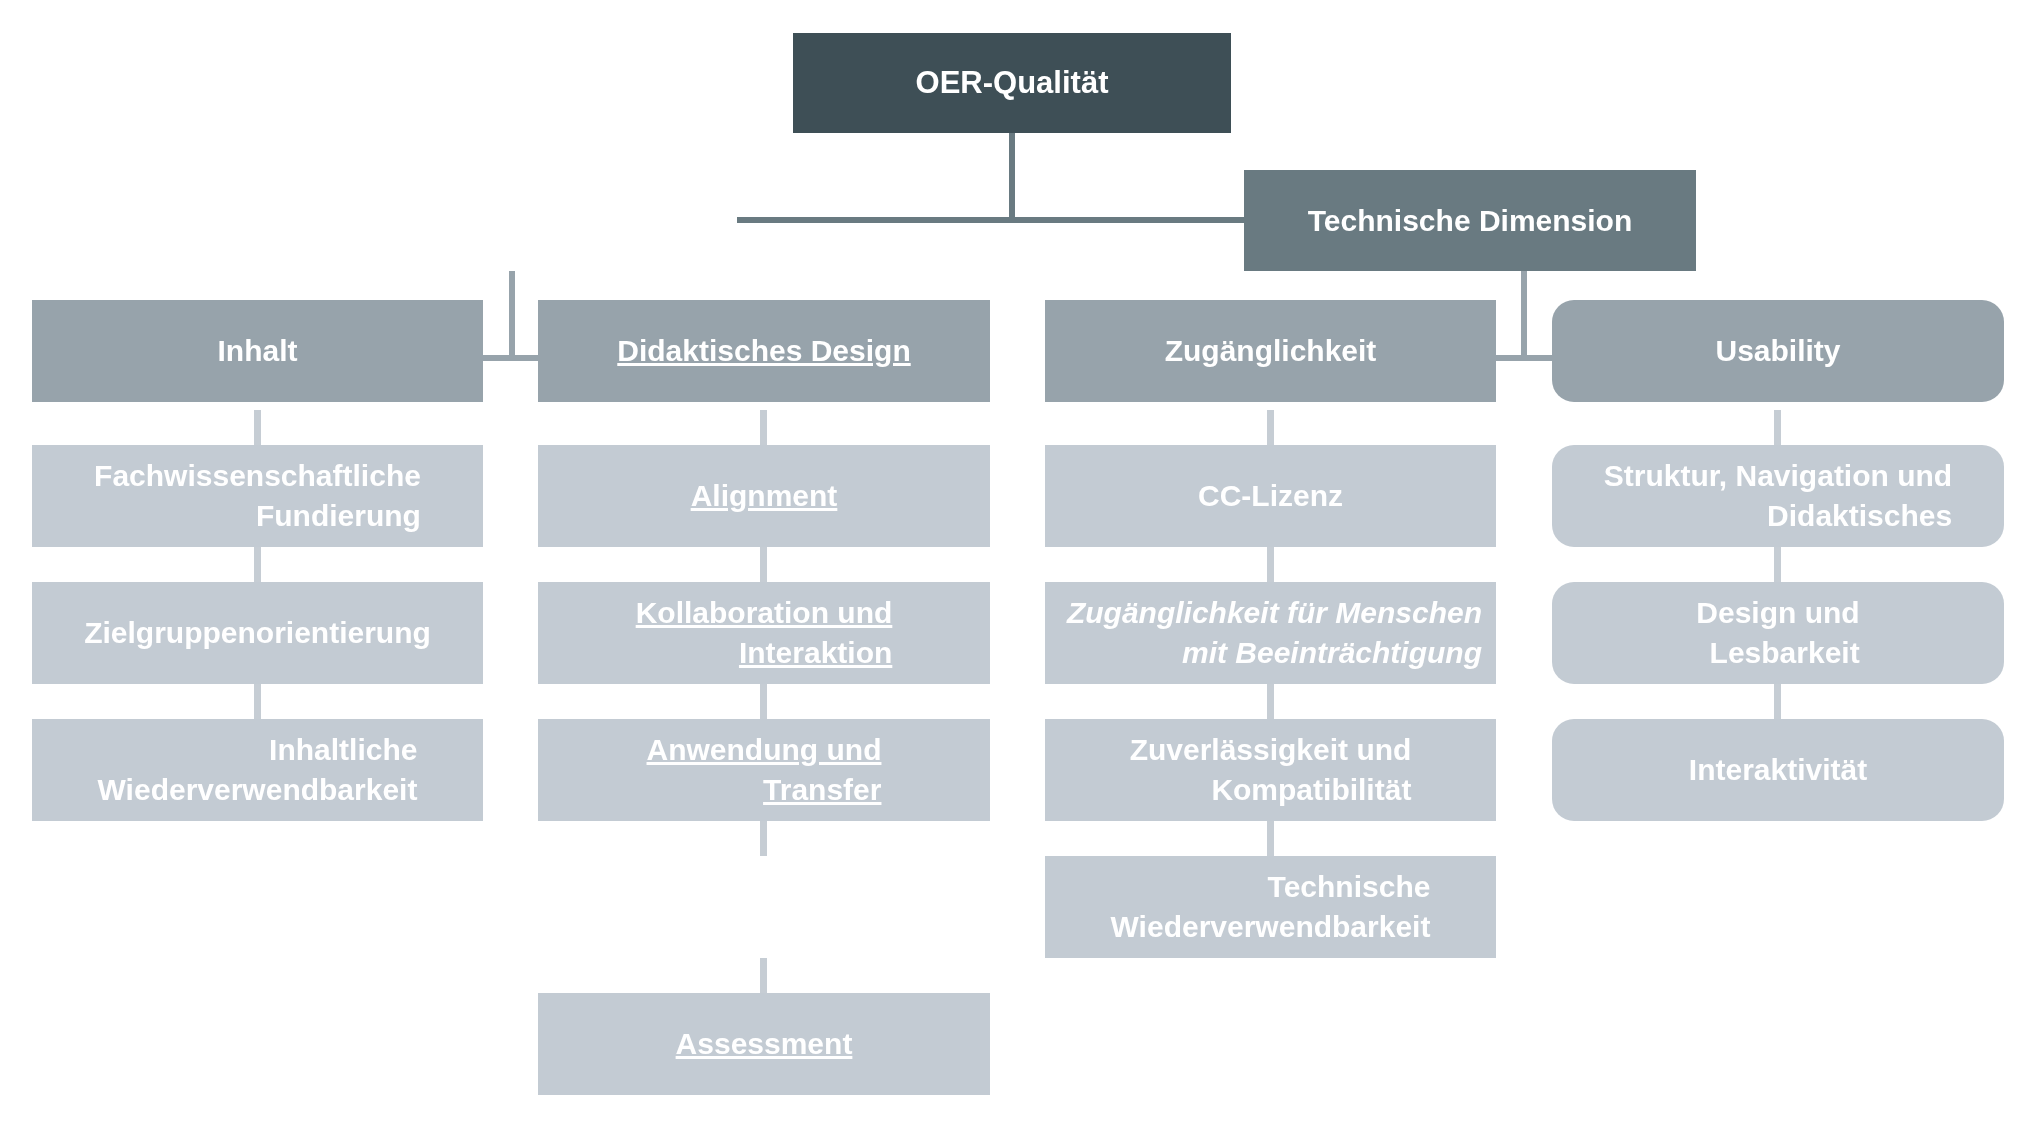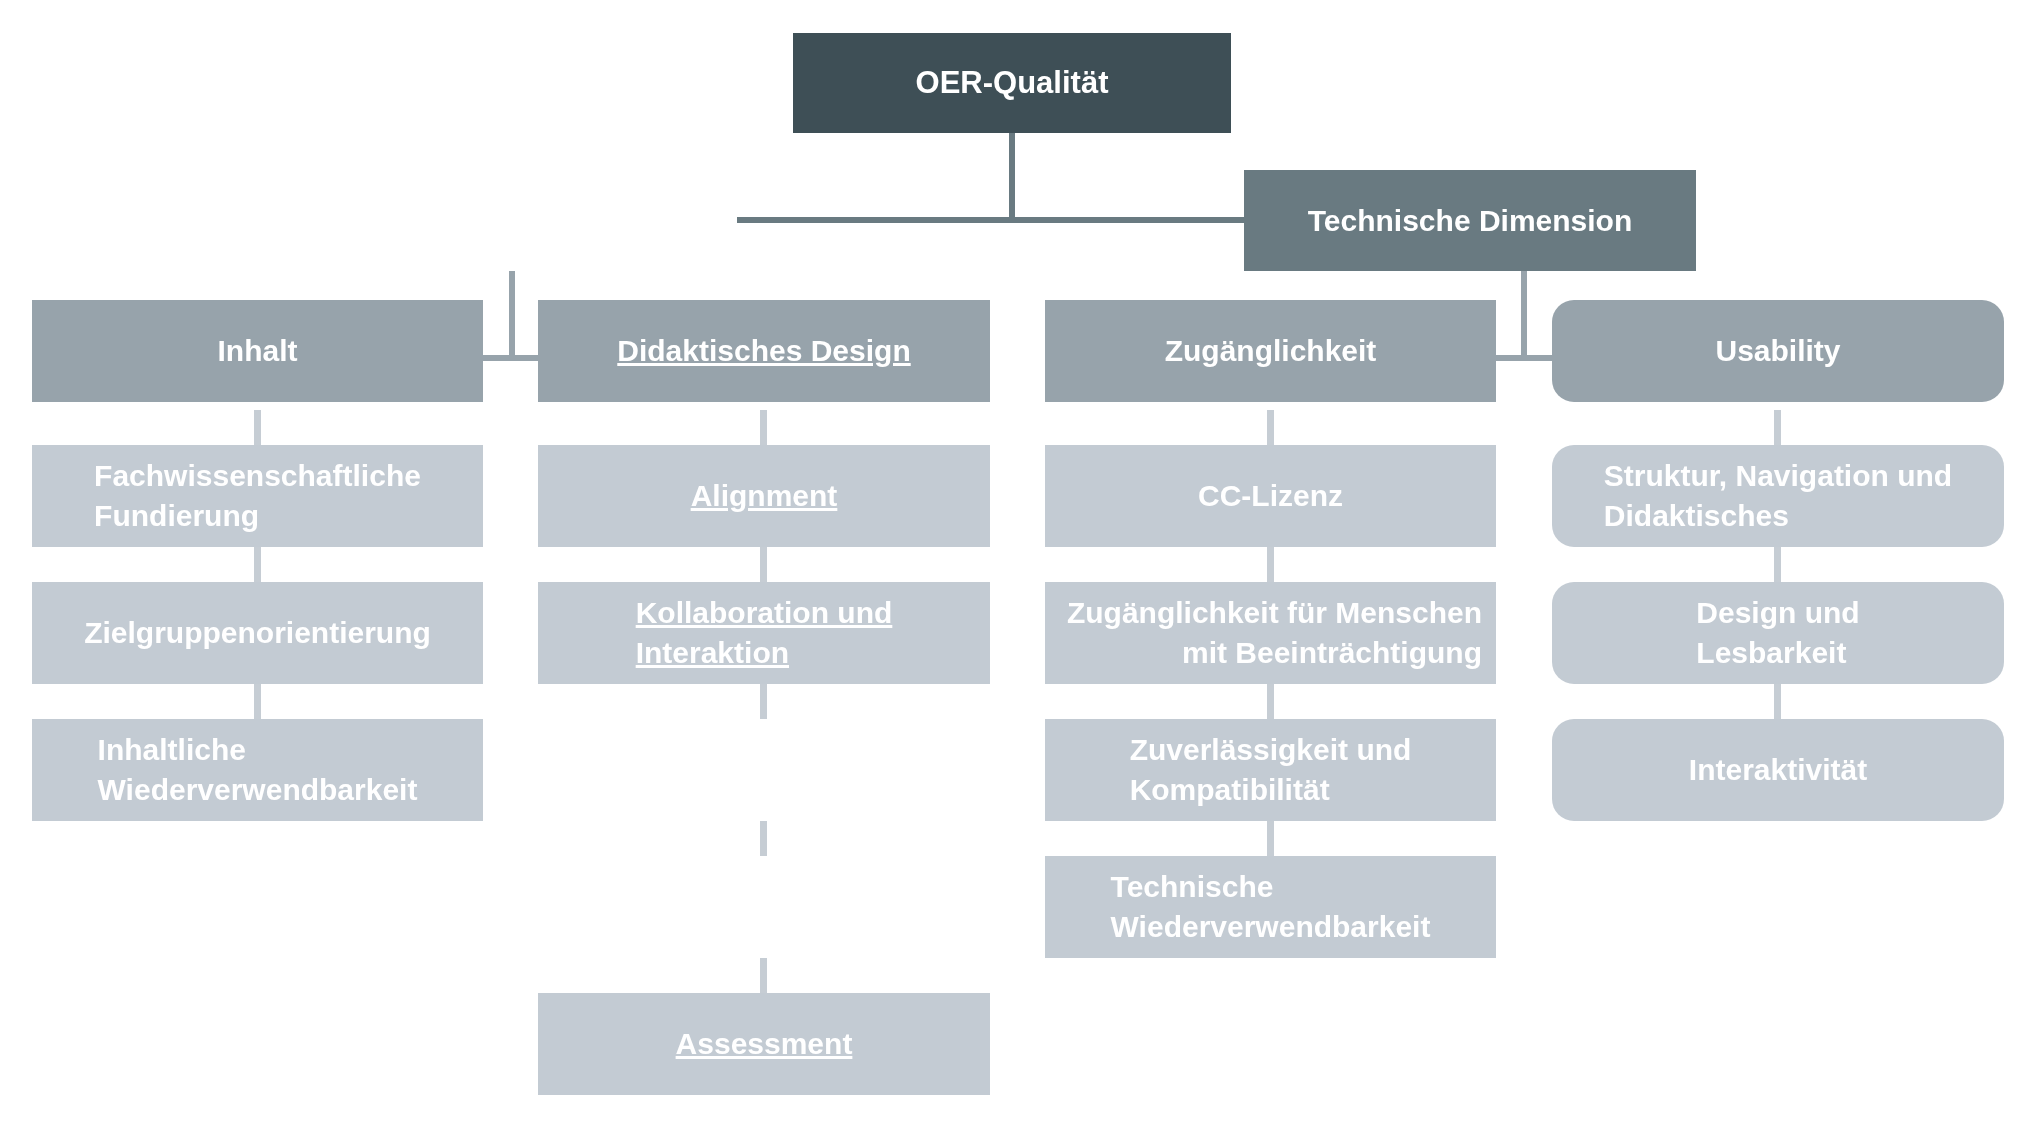--- a/index.html
+++ b/index.html
@@ -2,39 +2,39 @@
 <html style="--page_bg: #ffffff; --root_bg: #3e4f56; --dimension_bg: #697a81; --header_bg: #97a3ab; --leaf_bg: #c3cbd3; --text: #ffffff; --connector_mid: #697a81; --connector_cat: #97a3ab; --connector_leaf: #c6cdd4;"><head>
 <meta charset="utf-8">
 <style>
   html,body{margin:0;padding:0;background:#ffffff;}
   body{font-family:"Liberation Sans","DejaVu Sans",sans-serif;}
   #canvas{position:relative;width:2044px;height:1132px;background:var(--page_bg);overflow:hidden;}
 
   .box{
     position:absolute;
     display:flex;align-items:center;justify-content:center;
-    text-align:left;white-space:pre-line;
+    text-align:right;white-space:pre-line;
     color:var(--text);font-weight:bold;font-size:30px;line-height:40px;
     box-sizing:border-box;
   }
   .root{left:793px;top:33px;width:438px;height:100px;background:var(--root_bg);font-size:31px;}
   .dim{height:101px;top:170px;background:var(--dimension_bg);}
   .dim.pad{left:287px;width:451px;}
   .dim.tech{left:1244px;width:452px;}
 
   .col1{left:32px;width:451px;}
   .col2{left:538px;width:452px;text-decoration:underline;}
   .col3{left:1045px;width:451px;}
   .col4{left:1552px;width:452px;border-radius:22px;}
 
   .header{top:300px;height:102px;background:var(--header_bg);}
   .leaf{height:102px;background:var(--leaf_bg);}
   .r1{top:445px}.r2{top:582px}.r3{top:719px}.r4{top:856px}.r5{top:993px}
 
-  .align-right{justify-content:flex-end;text-align:right;padding-right:14px;}
+  .align-right{justify-content:flex-end;text-align:right;padding-right:14px;font-style:italic;}
 
   .line{position:absolute;}
   .line.mid{background:var(--connector_mid);}
   .line.cat{background:var(--connector_cat);}
   .line.leafline{background:var(--connector_leaf);}
 
   
   .ln-root-v{left:1009px;top:133px;width:6px;height:86px;}
   .ln-root-h{left:737px;top:217px;width:562px;height:6px;}
   
@@ -91,20 +91,22 @@
 
   <div class="box leaf col1 r1">Fachwissenschaftliche
 Fundierung</div>
   <div class="box leaf col1 r2">Zielgruppenorientierung</div>
   <div class="box leaf col1 r3">Inhaltliche
 Wiederverwendbarkeit</div>
 
   <div class="box leaf col2 r1">Alignment</div>
   <div class="box leaf col2 r2">Kollaboration und
 Interaktion</div>
+  <div class="box leaf col2 r3">Anwendung und
+Transfer</div>
   <div class="box leaf col2 r5">Assessment</div>
 
   <div class="box leaf col3 r1">CC-Lizenz</div>
   <div class="box leaf col3 r2 align-right">Zugänglichkeit für Menschen
 mit Beeinträchtigung</div>
   <div class="box leaf col3 r3">Zuverlässigkeit und
 Kompatibilität</div>
   <div class="box leaf col3 r4">Technische
 Wiederverwendbarkeit</div>
 

